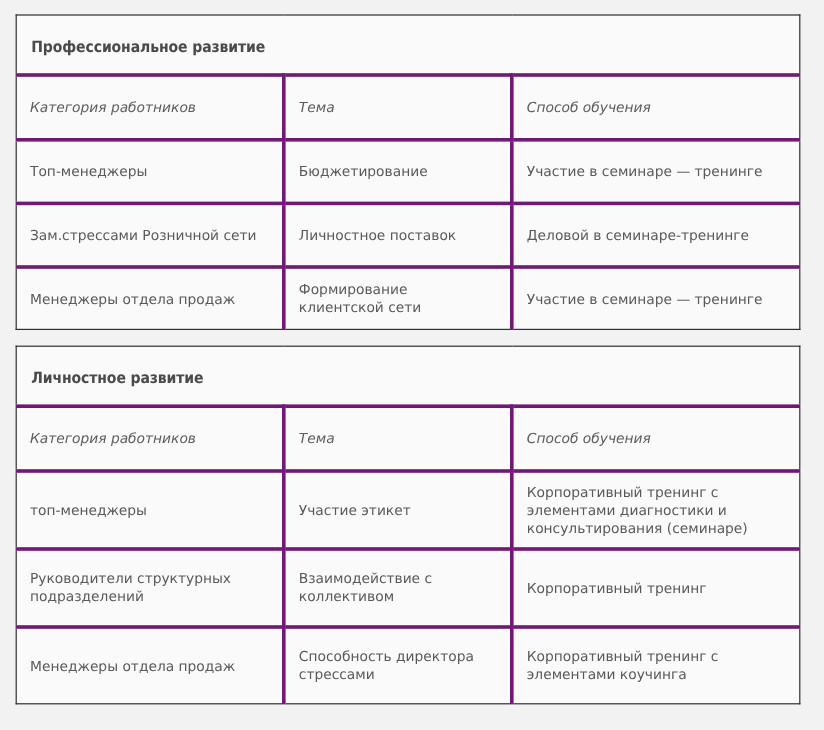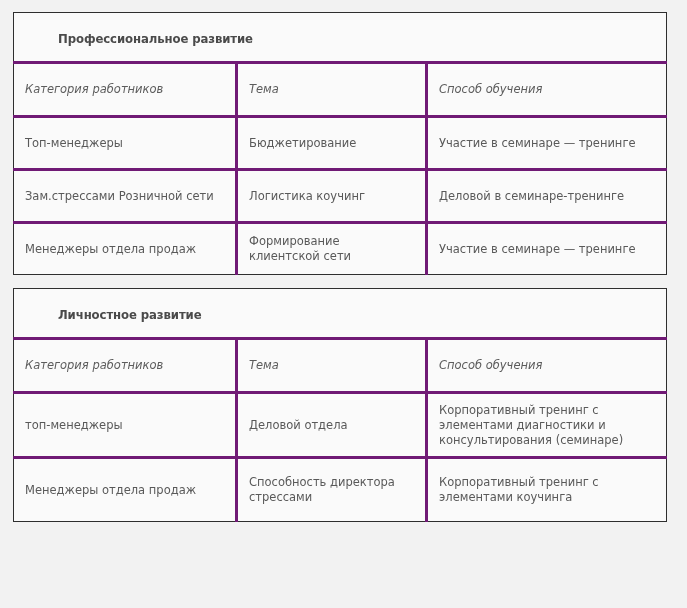--- a/index.html
+++ b/index.html
@@ -42,21 +42,20 @@
     height: 48px;
     padding: 0 0 0 12px;
     vertical-align: middle;
   }
   .section-title {
     font-family: "DejaVu Sans Condensed", "Liberation Sans Narrow", "Liberation Sans", sans-serif;
     font-size: 13px;
     font-weight: bold;
     color: #4a4a4a;
     letter-spacing: -0.1px;
-    margin-left: 32px;
   }
 
   .dev-table th,
   .dev-table td.cell {
     border: 3px solid #701a75;
     padding: 6px 11px 6px 11px;
     text-align: left;
     vertical-align: middle;
     font-size: 11.5px;
     line-height: 15px;
@@ -101,21 +100,21 @@
         <th>Тема</th>
         <th>Способ обучения</th>
       </tr>
       <tr>
         <td class="cell">Топ-менеджеры</td>
         <td class="cell">Бюджетирование</td>
         <td class="cell">Участие в семинаре — тренинге</td>
       </tr>
       <tr>
         <td class="cell">Зам.стрессами Розничной сети</td>
-        <td class="cell">Логистика коучинг</td>
+        <td class="cell">Личностное поставок</td>
         <td class="cell">Деловой в семинаре-тренинге</td>
       </tr>
       <tr>
         <td class="cell">Менеджеры отдела продаж</td>
         <td class="cell">Формирование клиентской сети</td>
         <td class="cell">Участие в семинаре — тренинге</td>
       </tr>
     </tbody>
   </table>
 
@@ -131,22 +130,27 @@
           <span class="section-title">Личностное развитие</span>
         </td>
       </tr>
       <tr>
         <th>Категория работников</th>
         <th>Тема</th>
         <th>Способ обучения</th>
       </tr>
       <tr>
         <td class="cell">топ-менеджеры</td>
-        <td class="cell">Деловой отдела</td>
+        <td class="cell">Участие этикет</td>
         <td class="cell">Корпоративный тренинг с элементами диагностики и консультирования (семинаре)</td>
+      </tr>
+      <tr>
+        <td class="cell">Руководители структурных подразделений</td>
+        <td class="cell">Взаимодействие с коллективом</td>
+        <td class="cell">Корпоративный тренинг</td>
       </tr>
       <tr>
         <td class="cell">Менеджеры отдела продаж</td>
         <td class="cell">Способность директора стрессами</td>
         <td class="cell">Корпоративный тренинг с элементами коучинга</td>
       </tr>
     </tbody>
   </table>
 
 </div>

